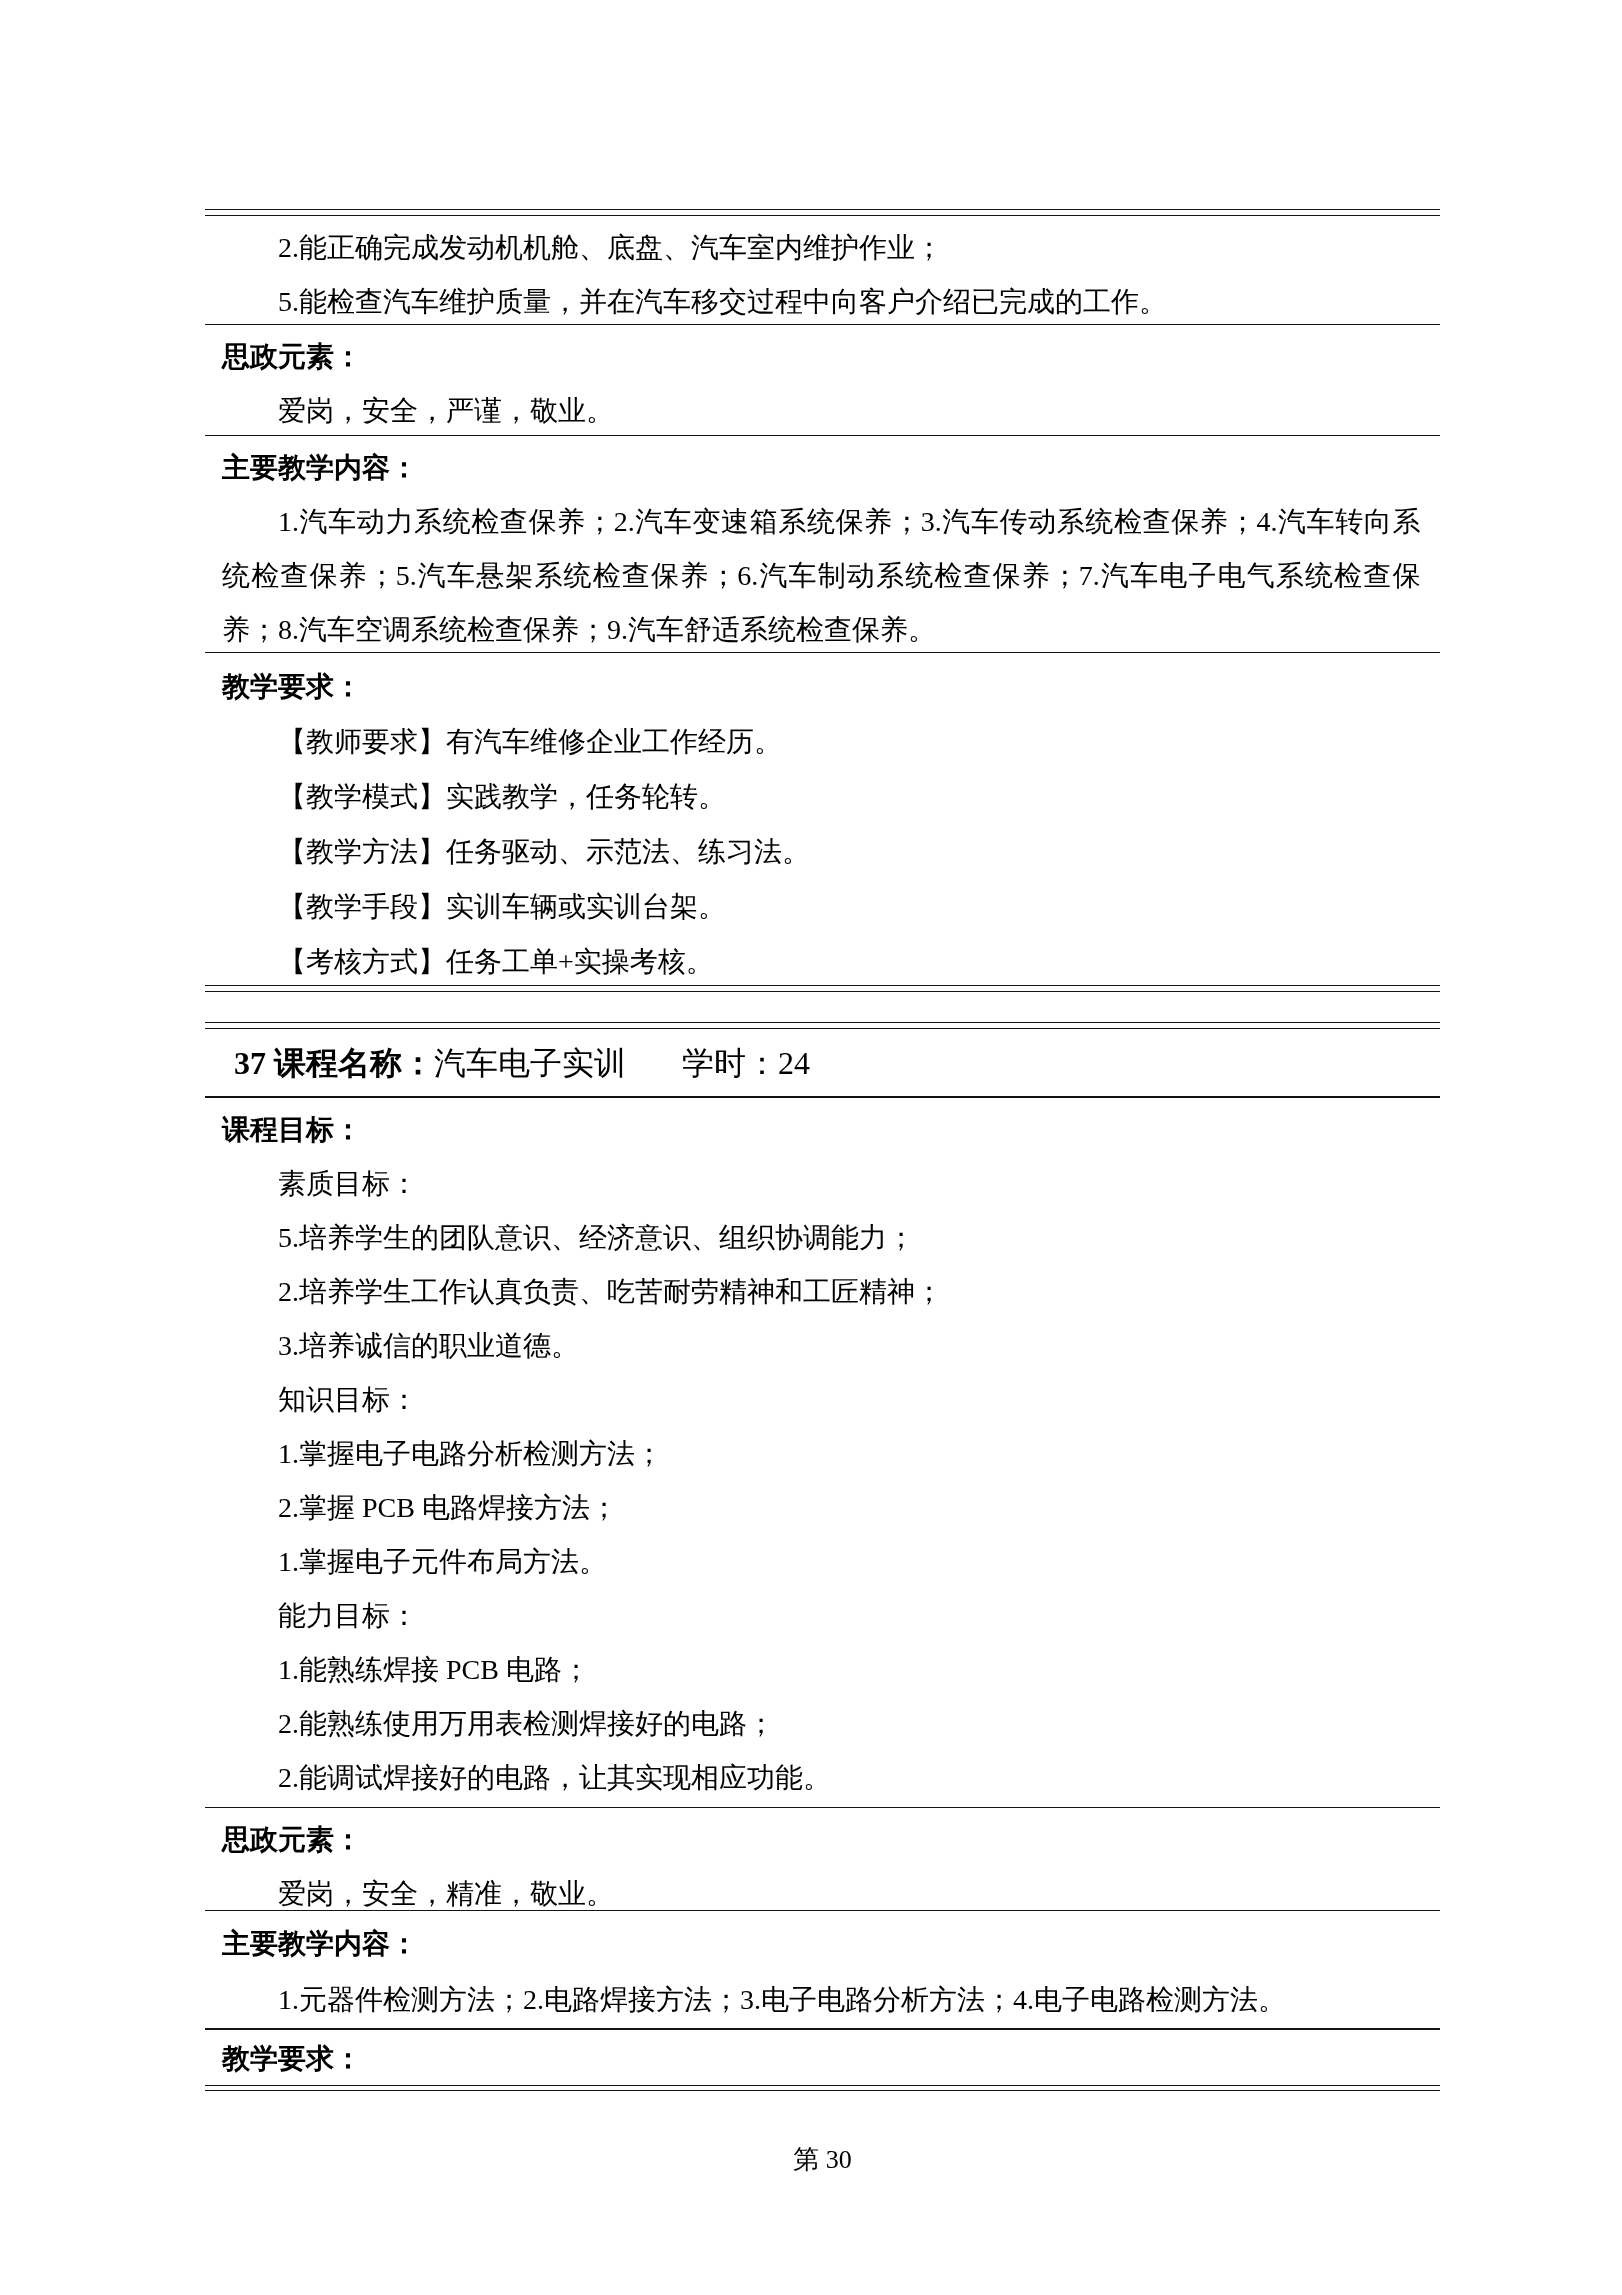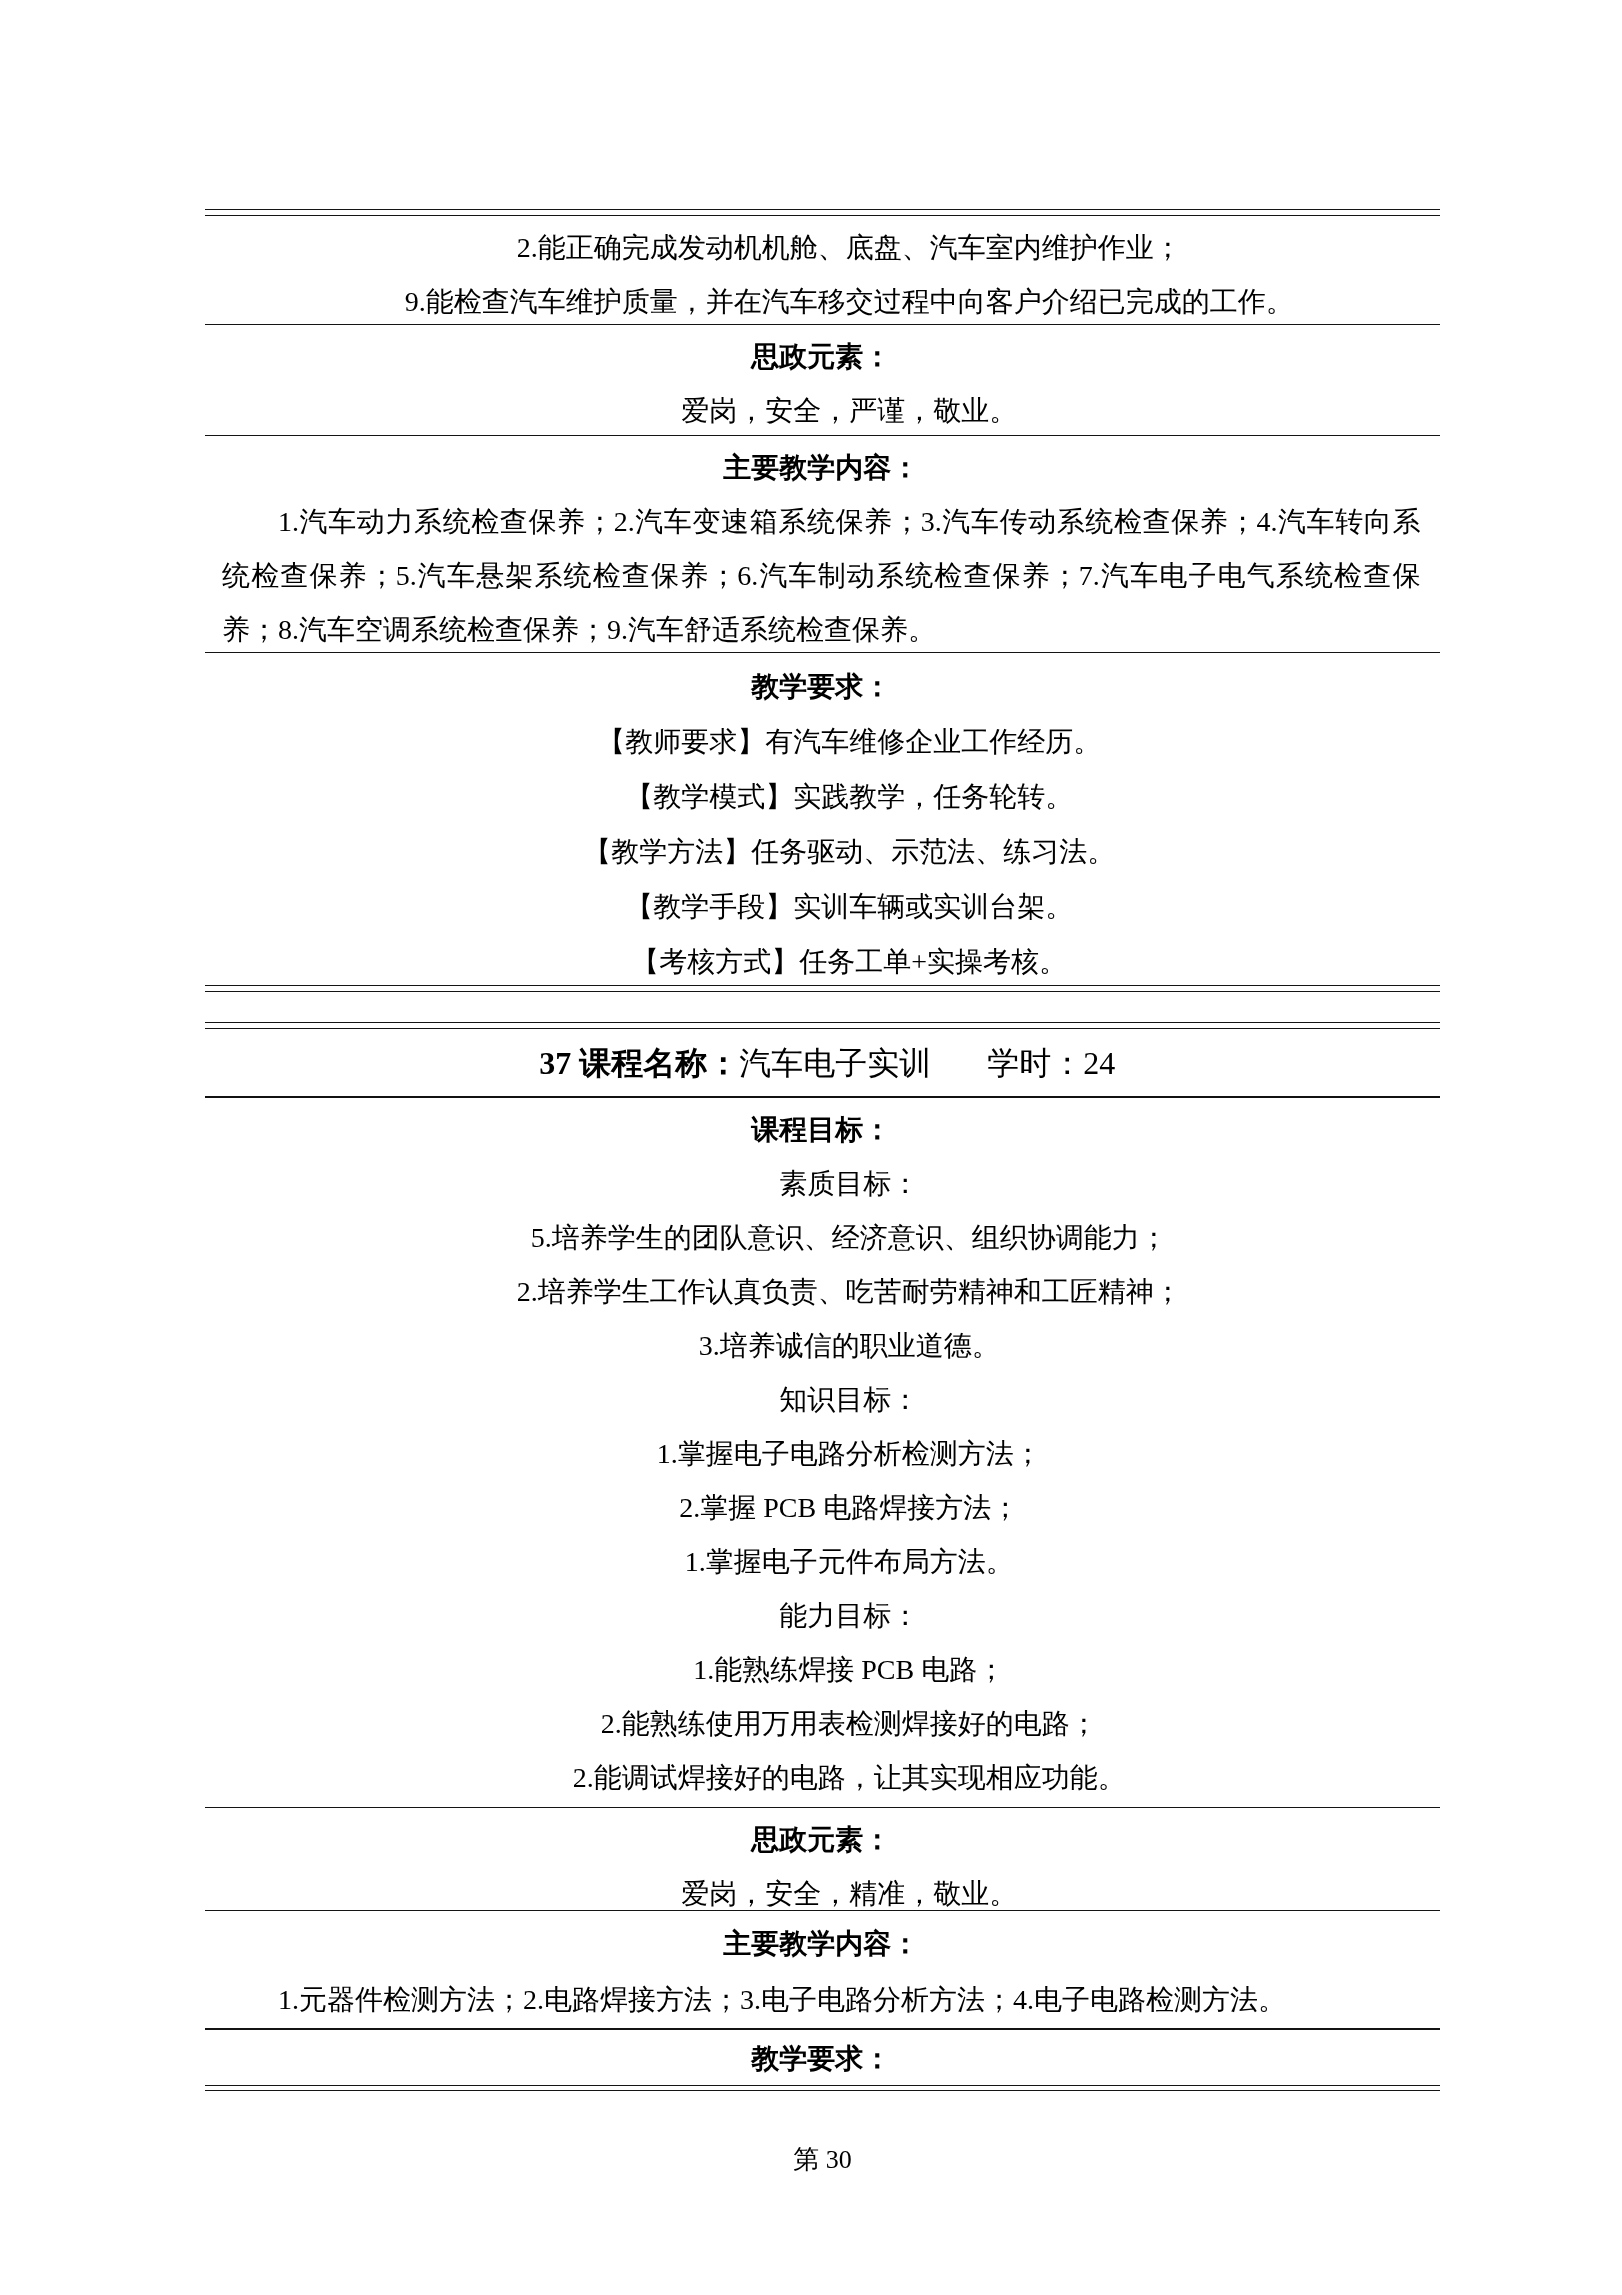--- a/index.html
+++ b/index.html
@@ -13,40 +13,40 @@
   .row{overflow:hidden;box-sizing:border-box;padding:5.2px 19.6px 0 17px;font-size:28px;line-height:54px;}
   .rowA{height:108px;}
   .rowB{height:110px;}
   .rowC{height:216px;line-height:54px;}
   .rowD{height:332px;line-height:55px;}
   .rowE{height:67px;padding-top:11.8px;font-size:32px;line-height:46px;}
   .rowF{height:709px;}
   .rowG{height:102px;}
   .rowH{height:117px;line-height:56px;}
   .rowI{height:55px;line-height:47px;}
-  p{margin:0;text-align:center;}
+  p{margin:0;}
   .indent{text-indent:56px;}
   .just{text-align:justify;text-justify:inter-ideograph;}
   .h1{font-family:"Liberation Sans","DejaVu Sans",sans-serif;font-weight:700;}
   .h2{font-family:"Liberation Sans","DejaVu Sans",sans-serif;font-weight:400;margin-left:56px;}
   .title-b{font-weight:700;margin-left:12px;}
   .title-hours{margin-left:56px;margin-top:24px;}
   .footer{margin-top:49px;text-align:center;font-size:26px;line-height:39px;}
 </style>
 </head>
 <body>
 
 <div class="page">
   <div class="doc">
 
     <div class="rule-double"></div>
 
     <div class="row rowA">
       <p class="indent">2.能正确完成发动机机舱、底盘、汽车室内维护作业；</p>
-      <p class="indent">9.能检查汽车维护质量，并在汽车移交过程中向客户介绍已完成的工作。</p>
+      <p class="indent">5.能检查汽车维护质量，并在汽车移交过程中向客户介绍已完成的工作。</p>
     </div>
 
     <div class="rule"></div>
 
     <div class="row rowB">
       <p class="h1">思政元素：</p>
       <p class="indent">爱岗，安全，严谨，敬业。</p>
     </div>
 
     <div class="rule"></div>

